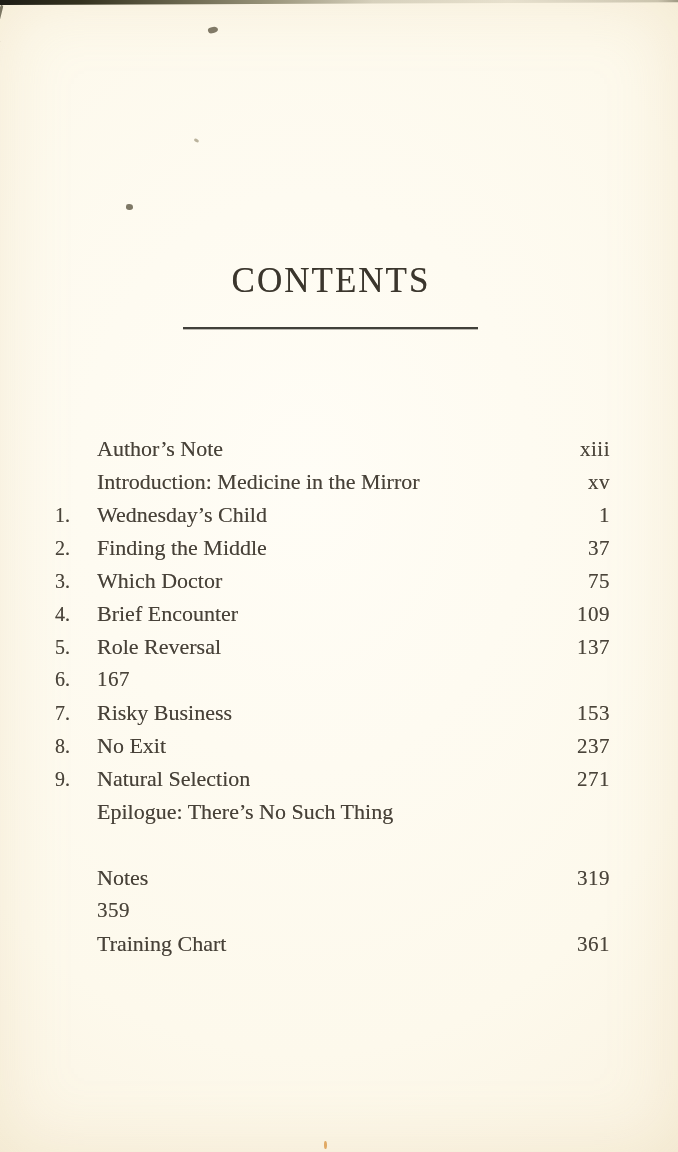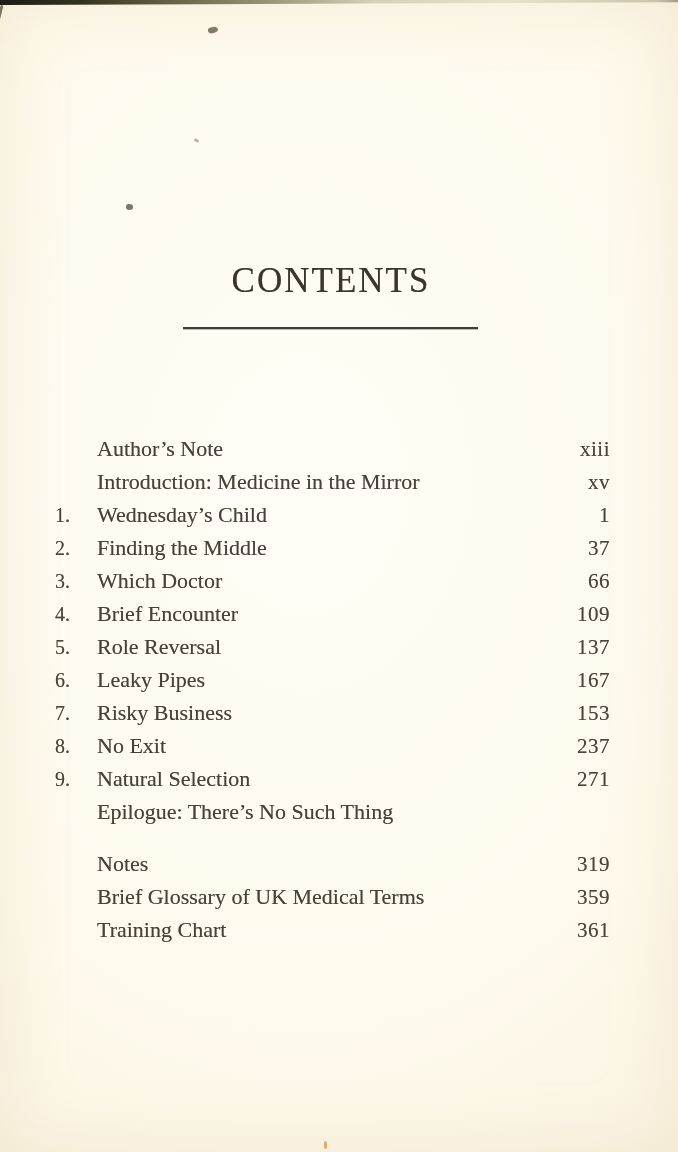--- a/index.html
+++ b/index.html
@@ -74,21 +74,21 @@
     width: 555px;
   }
   .toc-row {
     display: flex;
     align-items: baseline;
     height: 33px;
     line-height: 33px;
     font-size: 22px;
     text-shadow: 0 0 0.5px rgba(71, 65, 56, 0.5);
   }
-  .toc-row.gap-before { margin-top: 19px; }
+  .toc-row.gap-before { margin-top: 33px; }
   .toc-num {
     flex: 0 0 42px;
     font-size: 20px;
     color: #4a443a;
   }
   .toc-title { flex: 1 1 auto; }
   .toc-row.indent .toc-title { padding-left: 25px; }
   .toc-page {
     flex: 0 0 auto;
     text-align: center;
@@ -132,35 +132,34 @@
         <span class="toc-page">1</span>
       </div>
       <div class="toc-row">
         <span class="toc-num">2.</span>
         <span class="toc-title">Finding the Middle</span>
         <span class="toc-page">37</span>
       </div>
       <div class="toc-row">
         <span class="toc-num">3.</span>
         <span class="toc-title">Which Doctor</span>
-        <span class="toc-page">66</span>
+        <span class="toc-page">75</span>
       </div>
       <div class="toc-row">
         <span class="toc-num">4.</span>
         <span class="toc-title">Brief Encounter</span>
         <span class="toc-page">109</span>
       </div>
       <div class="toc-row">
         <span class="toc-num">5.</span>
         <span class="toc-title">Role Reversal</span>
         <span class="toc-page">137</span>
       </div>
       <div class="toc-row">
         <span class="toc-num">6.</span>
-        <span class="toc-title">Leaky Pipes</span>
         <span class="toc-page">167</span>
       </div>
       <div class="toc-row">
         <span class="toc-num">7.</span>
         <span class="toc-title">Risky Business</span>
         <span class="toc-page">153</span>
       </div>
       <div class="toc-row">
         <span class="toc-num">8.</span>
         <span class="toc-title">No Exit</span>
@@ -176,21 +175,20 @@
         <span class="toc-title">Epilogue: There’s No Such Thing</span>
         <span class="toc-page"></span>
       </div>
       <div class="toc-row gap-before">
         <span class="toc-num"></span>
         <span class="toc-title">Notes</span>
         <span class="toc-page">319</span>
       </div>
       <div class="toc-row">
         <span class="toc-num"></span>
-        <span class="toc-title">Brief Glossary of UK Medical Terms</span>
         <span class="toc-page">359</span>
       </div>
       <div class="toc-row">
         <span class="toc-num"></span>
         <span class="toc-title">Training Chart</span>
         <span class="toc-page">361</span>
       </div>
     </div>
 
 </div>

